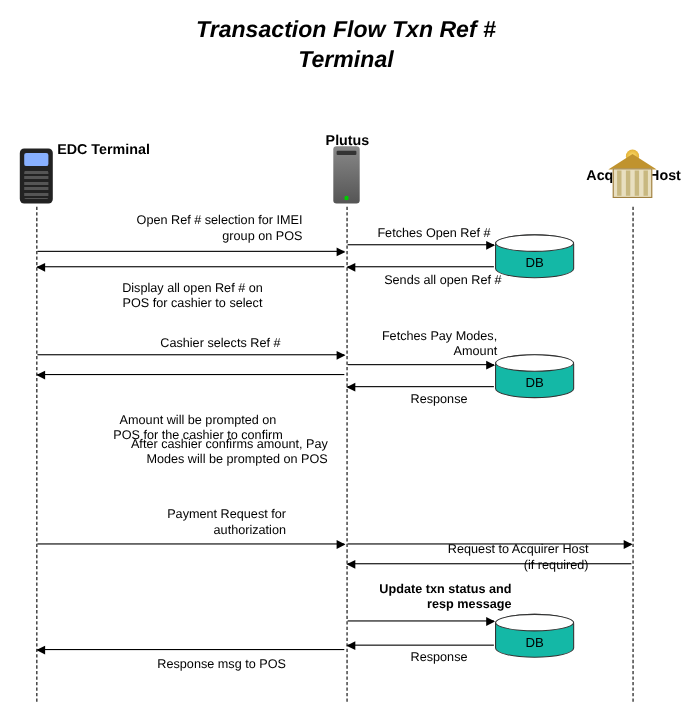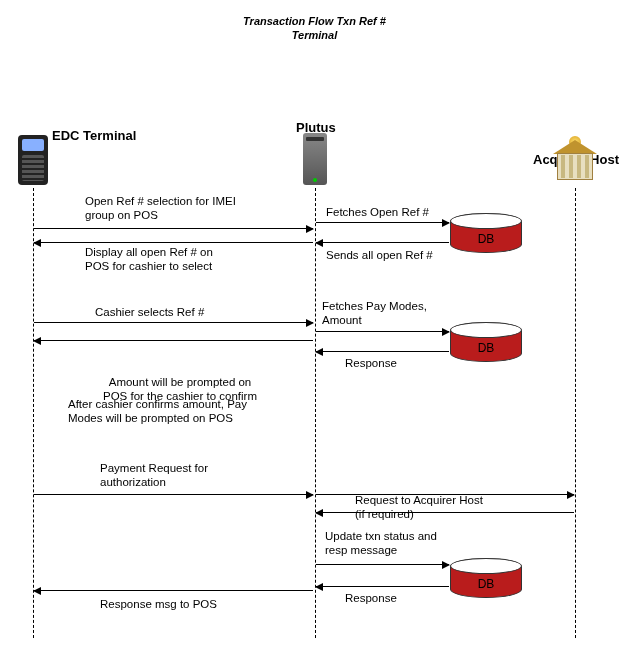--- a/index.html
+++ b/index.html
@@ -9,21 +9,21 @@
     background: #fff;
     width: 629px;
     height: 656px;
     position: relative;
     overflow: hidden;
   }
   .title {
     text-align: center;
     font-weight: bold;
     font-style: italic;
-    font-size: 11px;
+    font-size: 21px;
     padding-top: 14px;
     line-height: 1.3;
   }
   .lane-header {
     position: absolute;
     font-weight: bold;
     font-size: 13px;
   }
   .lifeline {
     position: absolute;
@@ -32,21 +32,21 @@
     height: 450px;
   }
   .db {
     position: absolute;
   }
   .db-shape {
     width: 70px;
     height: 38px;
     border: 1px solid #333;
     border-radius: 50% / 22%;
-    background: #b91c1c;
+    background: #14b8a6;
     position: relative;
   }
   .db-shape::before {
     content: "";
     position: absolute;
     top: -1px;
     left: -1px;
     right: -1px;
     height: 14px;
     border: 1px solid #333;
@@ -56,21 +56,21 @@
   .db-label {
     position: absolute;
     top: 18px;
     left: 0; right: 0;
     text-align: center;
     font-size: 12px;
   }
   .msg {
     position: absolute;
     font-size: 11.5px;
-    text-align: left;
+    text-align: right;
     line-height: 1.2;
   }
   .arrow {
     position: absolute;
     height: 1px;
     background: #000;
   }
   .arrow::after {
     content: "";
     position: absolute;
@@ -217,21 +217,21 @@
 <div class="msg" style="left:85px;top:195px;width:190px;white-space:pre-line;">Open Ref # selection for IMEI
 group on POS</div>
 <div class="arrow right" style="left:34px;top:228px;width:279px;"></div>
 
 <div class="msg" style="left:326px;top:206px;width:120px;">Fetches Open Ref #</div>
 <div class="arrow right" style="left:316px;top:222px;width:133px;"></div>
 <div class="arrow left" style="left:316px;top:242px;width:133px;"></div>
 <div class="msg" style="left:326px;top:249px;width:130px;">Sends all open Ref #</div>
 
 <div class="arrow left" style="left:34px;top:242px;width:279px;"></div>
-<div class="msg" style="left:85px;top:246px;width:180px;text-align:left;white-space:pre-line;">Display all open Ref # on
+<div class="msg" style="left:85px;top:256px;width:180px;text-align:center;white-space:pre-line;">Display all open Ref # on
 POS for cashier to select</div>
 
 <div class="msg" style="left:95px;top:306px;width:160px;">Cashier selects Ref #</div>
 <div class="arrow right" style="left:34px;top:322px;width:279px;"></div>
 
 <div class="msg" style="left:322px;top:300px;width:130px;white-space:pre-line;">Fetches Pay Modes,
 Amount</div>
 <div class="arrow right" style="left:316px;top:331px;width:133px;"></div>
 <div class="arrow left" style="left:316px;top:351px;width:133px;"></div>
 <div class="msg" style="left:345px;top:357px;width:80px;">Response</div>
@@ -245,20 +245,20 @@
 
 <div class="msg" style="left:100px;top:462px;width:160px;white-space:pre-line;">Payment Request for
 authorization</div>
 <div class="arrow right" style="left:34px;top:494px;width:279px;"></div>
 
 <div class="msg" style="left:355px;top:462px;width:180px;white-space:pre-line;margin-top:32px;">Request to Acquirer Host
 (if required)</div>
 <div class="arrow right" style="left:316px;top:494px;width:258px;"></div>
 <div class="arrow left" style="left:316px;top:512px;width:258px;"></div>
 
-<div class="msg" style="left:325px;top:530px;width:140px;white-space:pre-line;">Update txn status and
+<div class="msg" style="left:325px;top:530px;width:140px;white-space:pre-line;font-weight:bold;">Update txn status and
 resp message</div>
 <div class="arrow right" style="left:316px;top:564px;width:133px;"></div>
 <div class="arrow left" style="left:316px;top:586px;width:133px;"></div>
 <div class="msg" style="left:345px;top:592px;width:80px;">Response</div>
 
 <div class="arrow left" style="left:34px;top:590px;width:279px;"></div>
 <div class="msg" style="left:100px;top:598px;width:160px;">Response msg to POS</div>
 
 </body></html>

